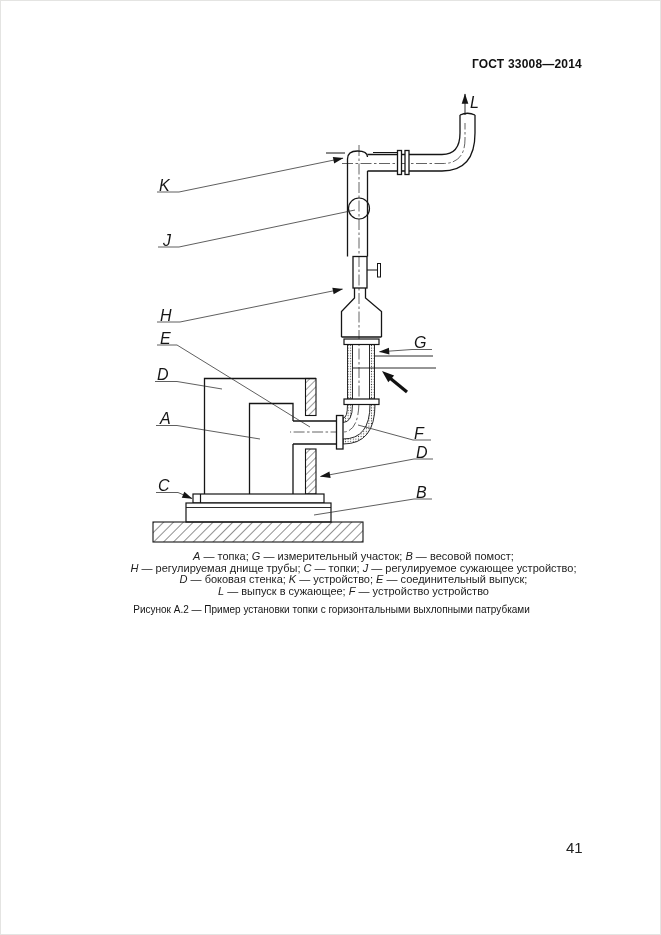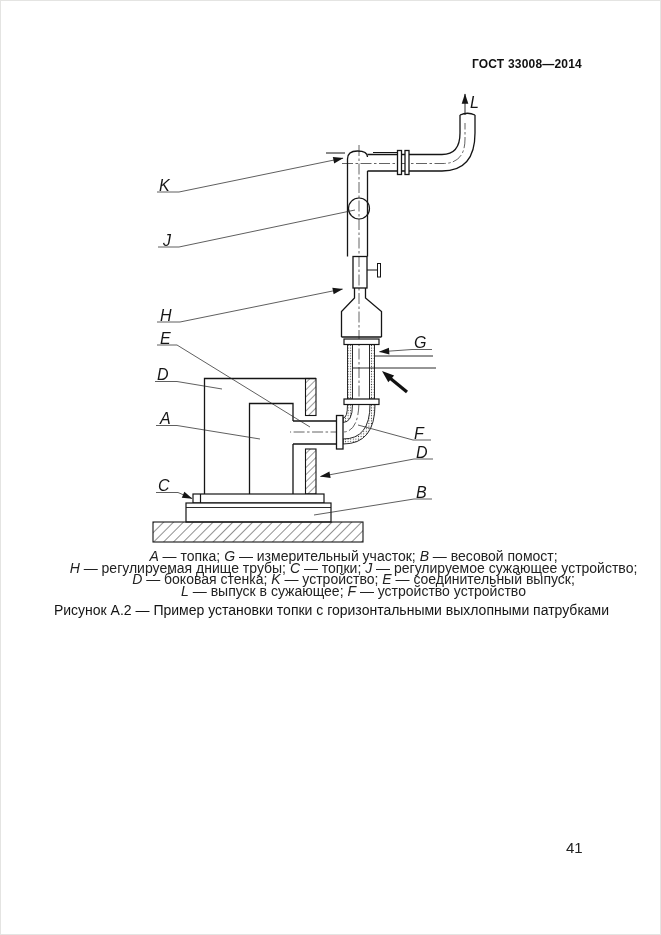--- a/index.html
+++ b/index.html
@@ -10,26 +10,26 @@
   }
   .page { position:absolute; inset:0; background:#fff; border:1px solid #e4e4e2; overflow:hidden; }
   .doc-number {
     position:absolute; top:56px; left:0; right:78px;
     text-align:right; font-weight:bold; font-size:12px; letter-spacing:.2px; color:#111;
   }
   .diagram-svg { position:absolute; top:0; left:0; }
   .diagram-svg text { font:italic 16px "Liberation Sans", sans-serif; fill:#151515; }
   .legend {
     position:absolute; top:550px; left:0; width:661px;
-    text-align:center; font-size:14px; line-height:11.6px; color:#222;padding-left:44px;
+    text-align:center; font-size:11px; line-height:11.6px; color:#222;padding-left:44px;
   }
   .legend i { font-style:italic; }
   .caption {
     position:absolute; top:603px; left:0; width:661px;
-    text-align:center; font-size:14px; line-height:12.8px; color:#141414;
+    text-align:center; font-size:10px; line-height:12.8px; color:#141414;
   }
   .page-number { position:absolute; top:838px; left:565px; font-size:15px; color:#222; }
 </style>
 </head>
 <body>
 
 <div class="page">
 
   <div class="doc-number">ГОСТ 33008—2014</div>
 

